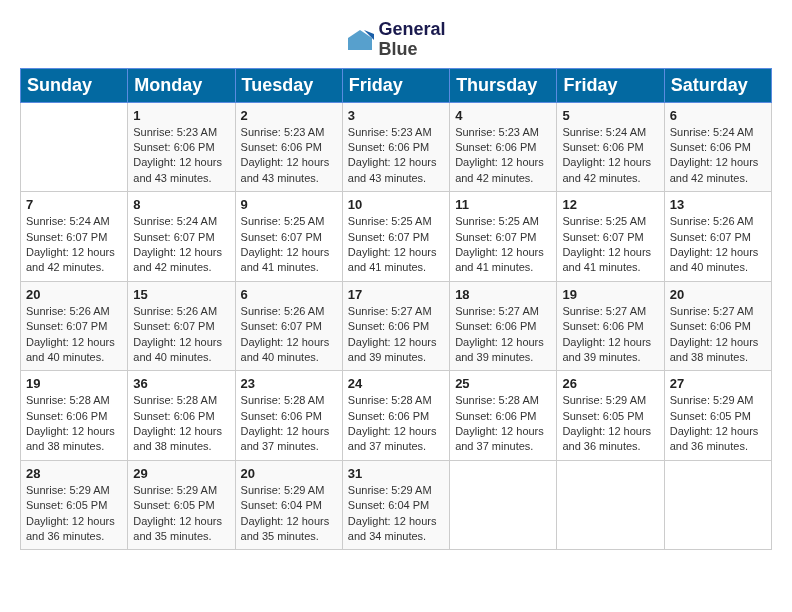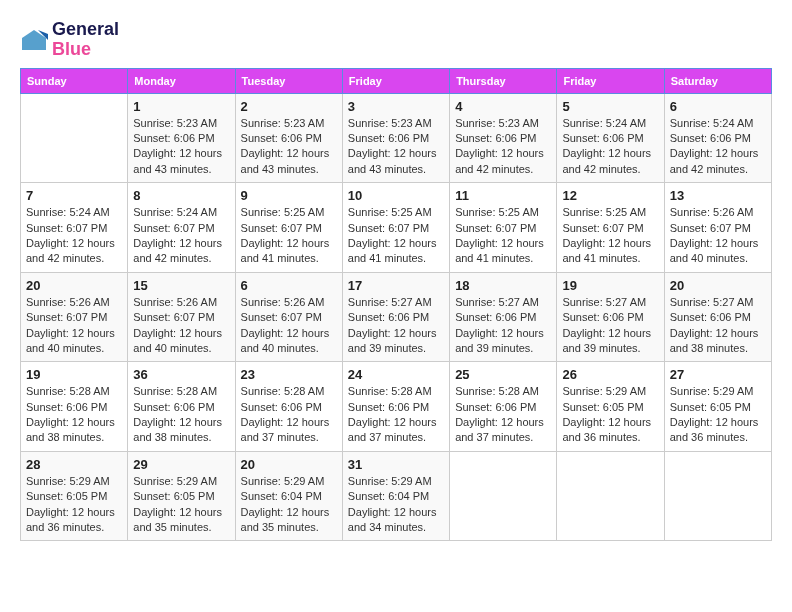--- a/index.html
+++ b/index.html
@@ -5,36 +5,36 @@
     * { box-sizing: border-box; margin: 0; padding: 0; }
     body {
       font-family: Arial, sans-serif;
       background: #fff;
       width: 792px;
       min-height: 612px;
       padding: 20px;
     }
     .header {
       display: flex;
-      justify-content: flex-start;
+      justify-content: center;
       align-items: flex-start;
       margin-bottom: 8px;
     }
     .logo {
       display: flex;
       align-items: center;
       gap: 4px;
     }
     .logo-text {
       font-size: 18px;
       font-weight: bold;
       color: #1a1a4e;
       line-height: 1.1;
     }
-    .logo-blue { color: #ec4899; }
+    .logo-blue { color: #404040; }
     .logo-icon {
       width: 28px;
       height: 24px;
     }
     .title-block {
       text-align: right;
     }
     .month-title {
       font-size: 42px;
       font-weight: bold;
@@ -45,24 +45,24 @@
       font-size: 15px;
       color: #333;
       margin-top: 2px;
     }
     table {
       width: 100%;
       border-collapse: collapse;
       font-size: 11px;
     }
     thead tr th {
-      background-color: #d946ef;
+      background-color: #0369a1;
       color: #fff;
       font-weight: bold;
-      font-size: 11px;
+      font-size: 18px;
       padding: 6px 6px;
       text-align: left;
       border: 1px solid #5a8be0;
       margin-left: 45px;
     }
     tbody tr td {
       border: 1px solid #ccc;
       vertical-align: top;
       padding: 5px 5px;
       width: 14.28%;

